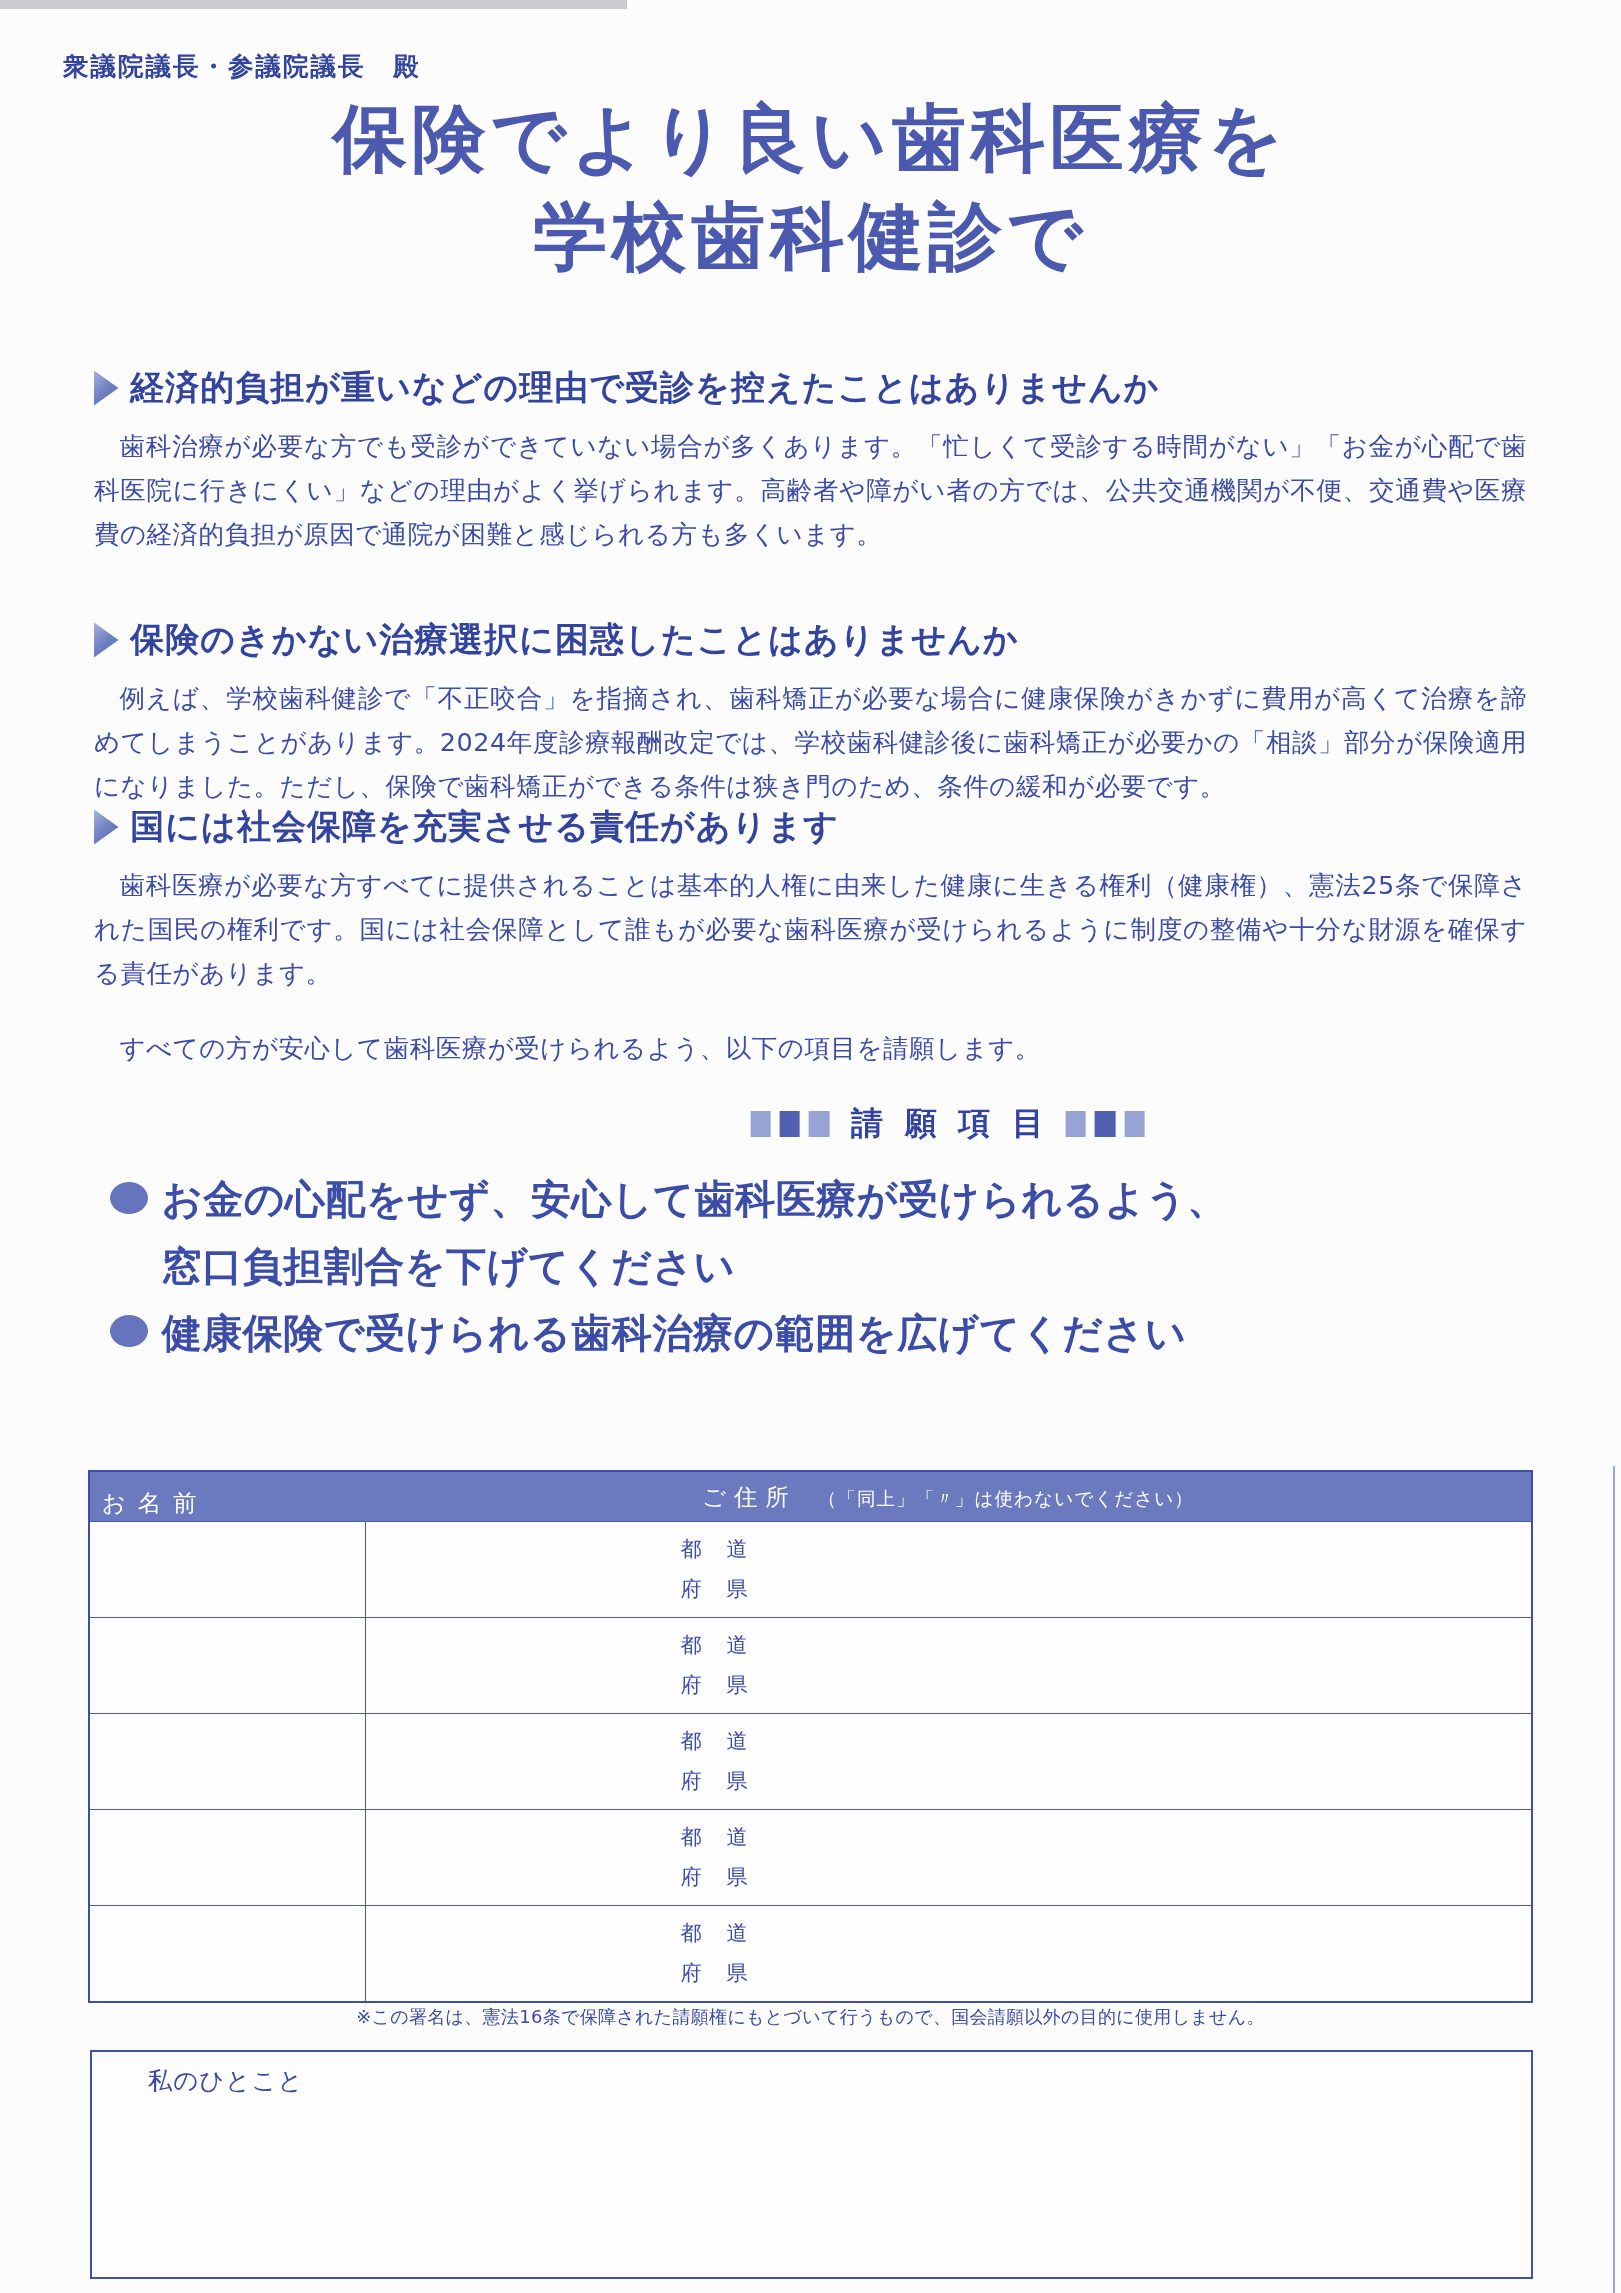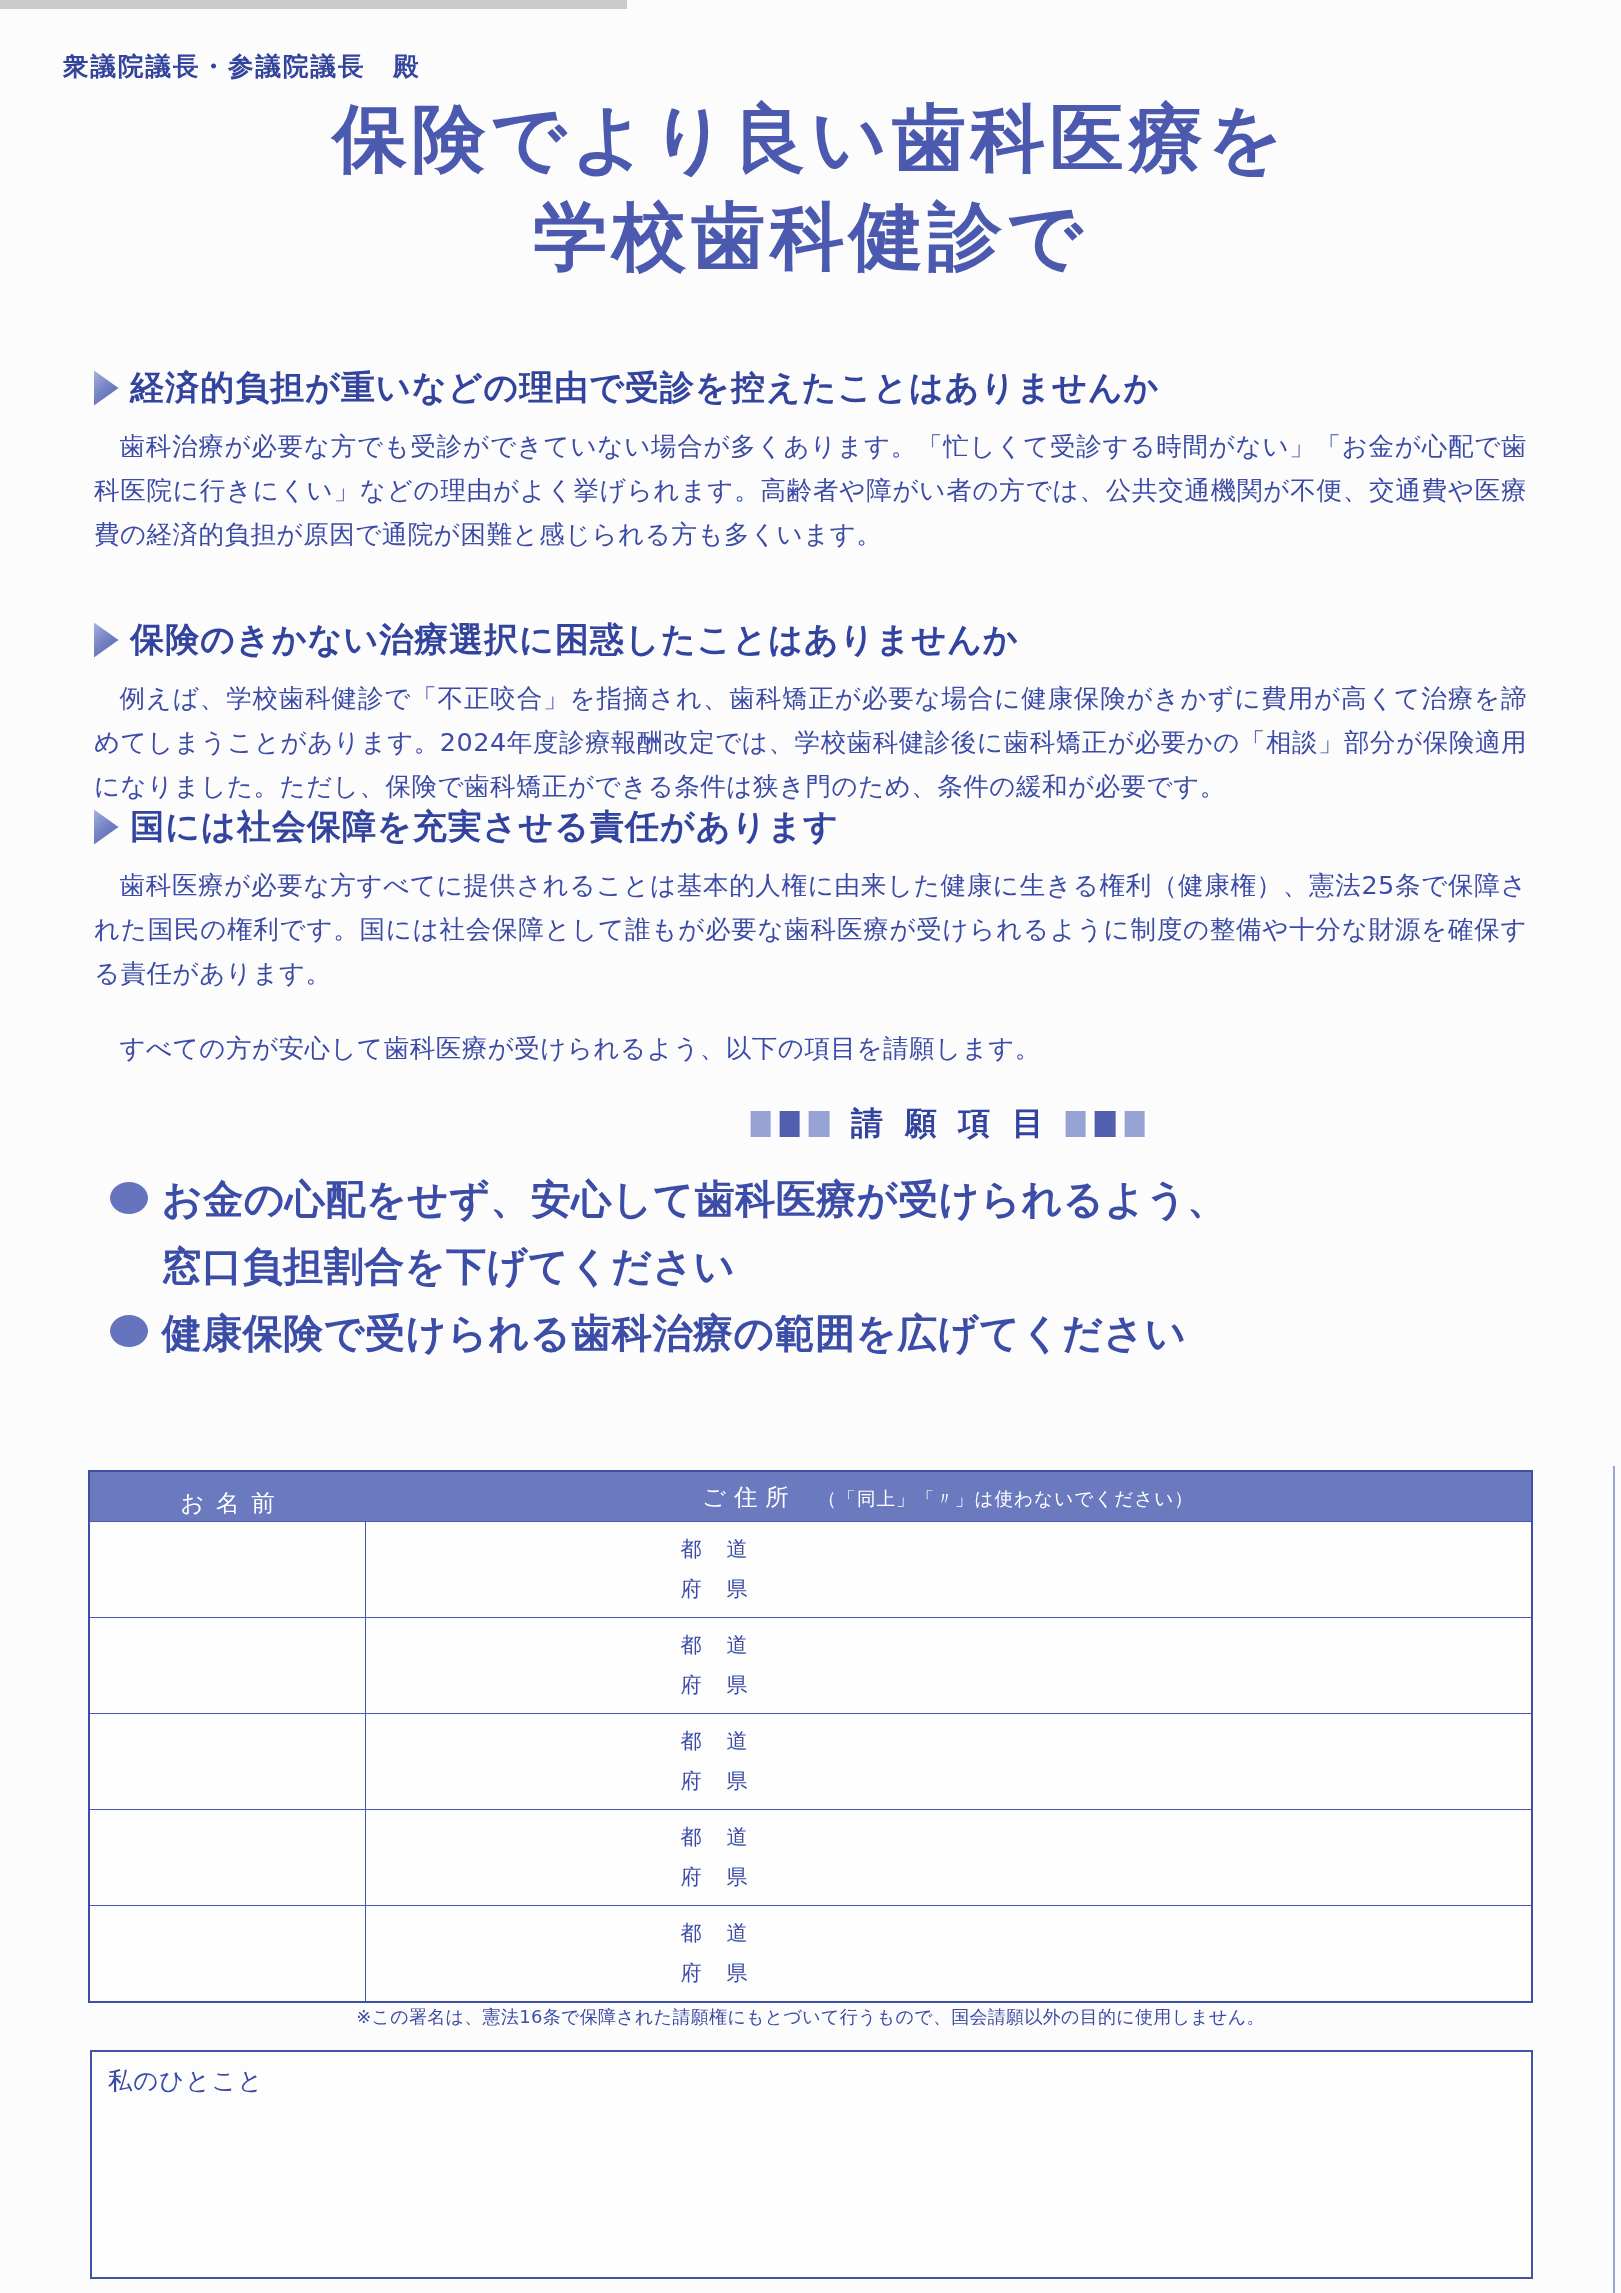--- a/index.html
+++ b/index.html
@@ -50,39 +50,39 @@
   .items { position:absolute; top:1166px; left:110px; width:1431px; }
   .item { display:flex; align-items:flex-start; gap:13.7px; }
   .bullet { width:38px; height:32px; border-radius:50%; background:#6574bc; flex:none; margin-top:15.7px; }
   .item-text { font-size:40px; font-weight:700; line-height:1.67; letter-spacing:0.5px; color:#3c4da8; white-space:nowrap; }
 
   .sig-table {
     position:absolute; top:1470px; left:88px; width:1445px;
     border:2px solid #3f4fa5; box-sizing:border-box; background:#fdfdfe;
   }
   .thead { display:flex; height:49px; background:#6b79bf; color:#ffffff; align-items:center; }
-  .th-name { width:275px; flex:none; text-align:center; font-size:23.5px; letter-spacing:11.8px; text-indent:11.8px;margin-top:12px; }
+  .th-name { width:275px; flex:none; text-align:left; font-size:23.5px; letter-spacing:11.8px; text-indent:11.8px;margin-top:12px; }
   .th-addr { flex:1; text-align:center; font-size:23.5px; letter-spacing:7.8px; }
   .th-addr .addr-note { font-size:18.6px; letter-spacing:1px; margin-left:5.9px; }
   .trow { display:flex; height:95px; border-top:1px solid #4a5aae; }
   .cell-name { width:275px; flex:none; border-right:1px solid #4a5aae; }
   .cell-addr { flex:1; position:relative; }
   .pref {
     position:absolute; left:27%; top:50%; transform:translateY(-50%);
     font-size:21px; line-height:1.95; letter-spacing:2px; text-align:center; color:#3c4ca6;
   }
 
   .footnote {
     position:absolute; top:2005px; left:88px; width:1445px;
     text-align:center; font-size:18px; letter-spacing:0.3px; color:#3b4ba3;
   }
 
   .comment-box {
     position:absolute; top:2050px; left:90px; width:1443px; height:229px;
-    border:2px solid #4152a8; box-sizing:border-box; background:#fdfdfe;
+    border:2px solid #4152a8; box-sizing:border-box; background:#fdfdfe;padding-left:40px;
   }
   .comment-label { padding:11.8px 0 0 15.7px; font-size:24.5px; letter-spacing:1px; color:#3a4aa3; }
 </style>
 </head>
 <body>
 
 <div class="page">
   <div class="scan-edge"></div>
   <div class="right-edge"></div>
 

